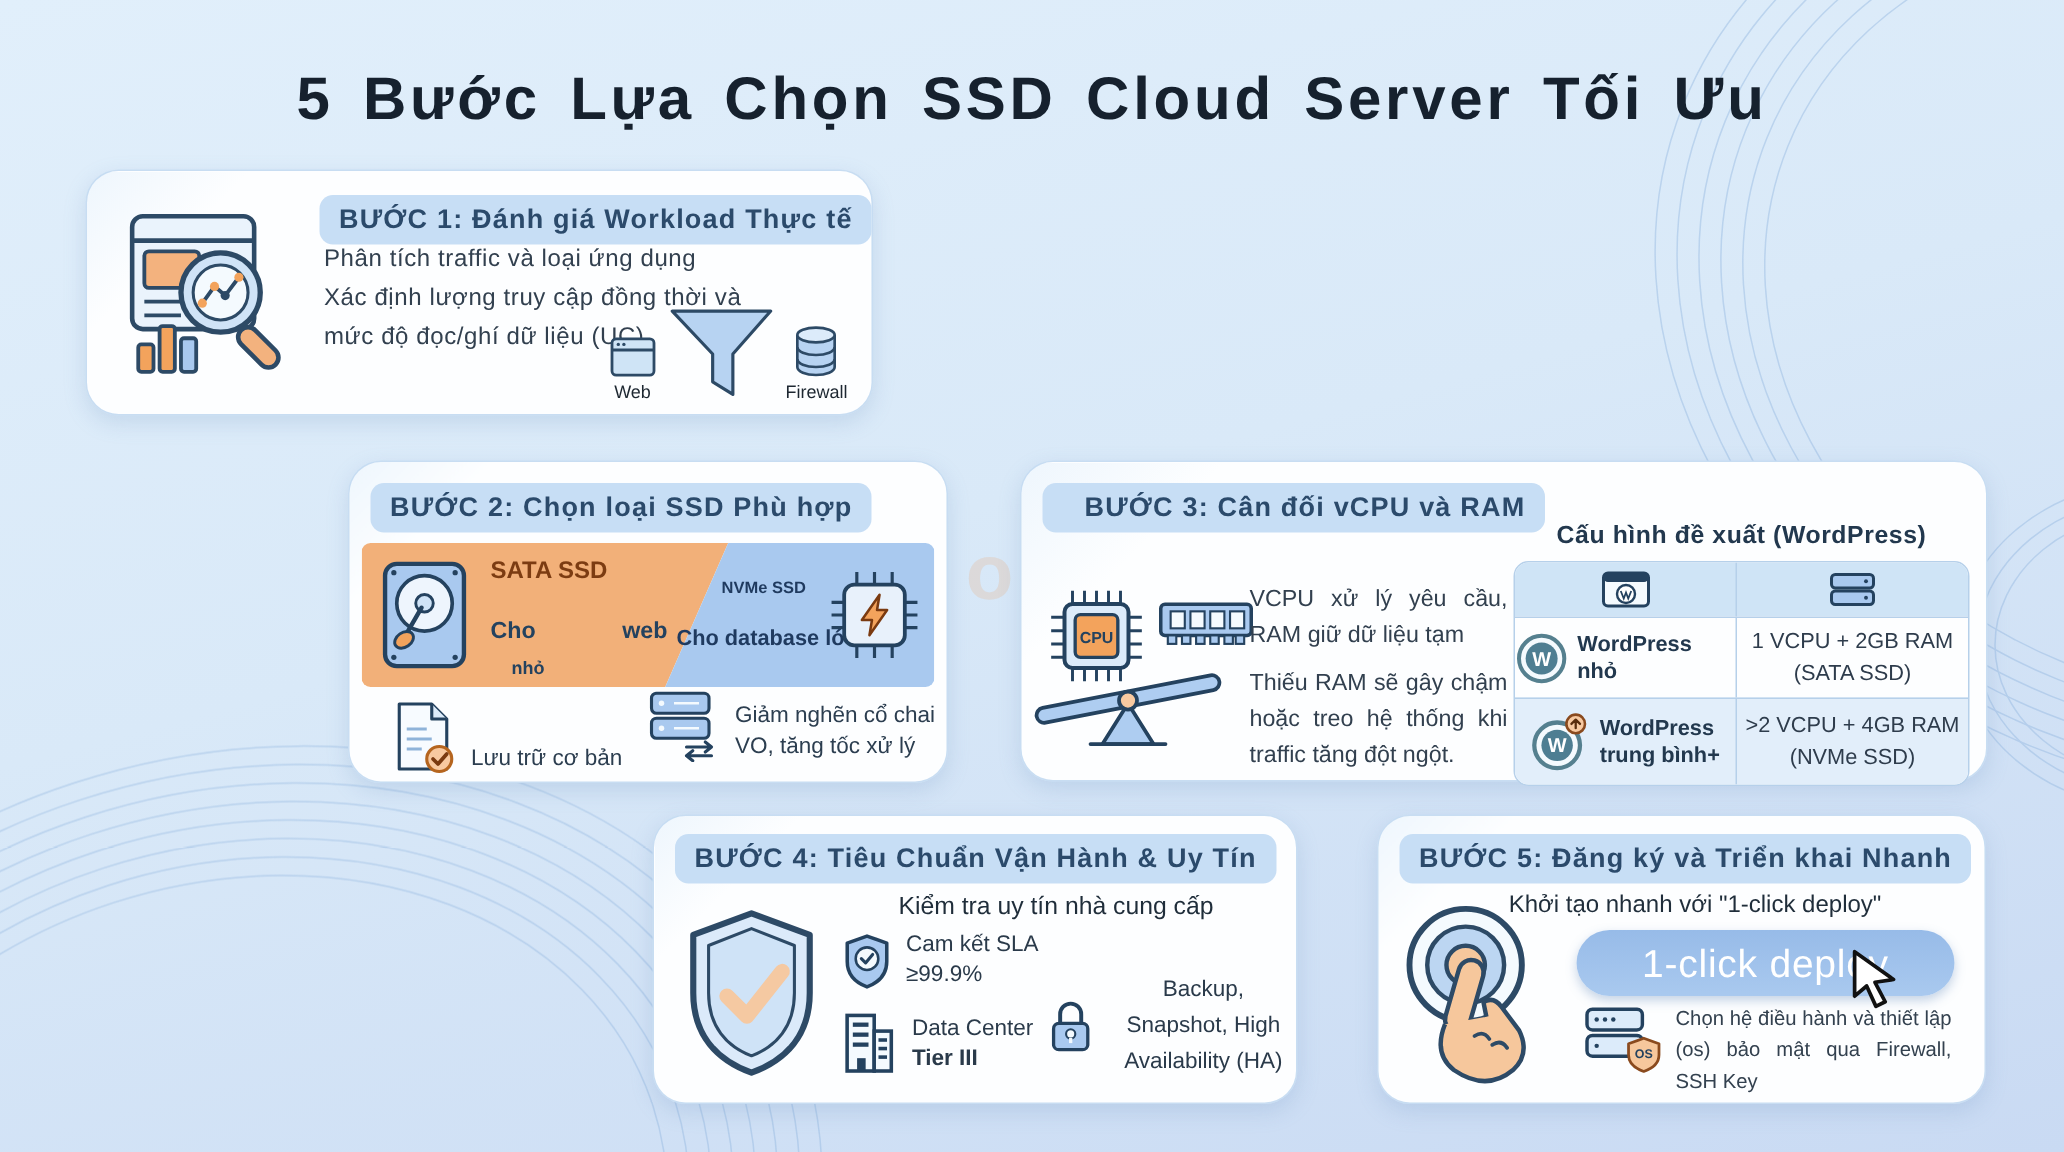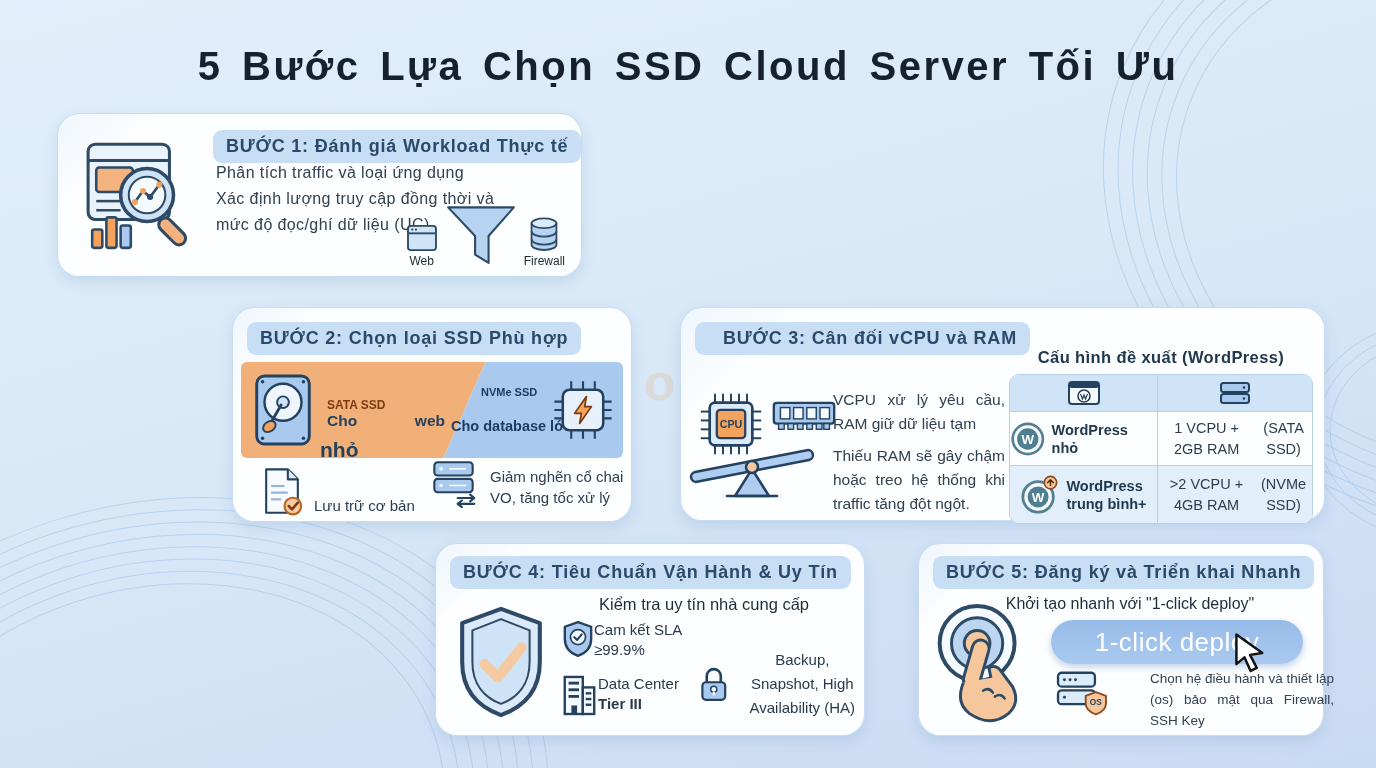--- a/index.html
+++ b/index.html
@@ -21,24 +21,24 @@
   .c1-line{ position:absolute; left:158px; font-size:16px; color:#32404f; letter-spacing:.4px; white-space:nowrap; }
   .c1-funnel{ position:absolute; right:16px; bottom:8px; display:flex; align-items:flex-end; gap:4px; }
   .mini-col{ display:flex; flex-direction:column; align-items:center; gap:2px; }
   .mini-label{ font-size:12px; color:#1d2731; }
   
   #card2{ left:232px; top:307px; width:400px; height:215px; }
   .band{ position:absolute; left:8px; right:8px; top:54px; height:96px; border-radius:6px; overflow:hidden; }
   .band-orange{ position:absolute; inset:0; background:#f2b079; clip-path:polygon(0 0,64% 0,53% 100%,0 100%); }
   .band-blue{ position:absolute; inset:0; background:#a9c9ef; clip-path:polygon(64% 0,100% 0,100% 100%,53% 100%); }
   .hdd{ position:absolute; left:12px; top:11px; }
-  .sata-t{ position:absolute; left:86px; top:36px; font-size:12px; font-weight:bold; color:#7c3c12; }
+  .sata-t{ position:absolute; left:86px; top:10px; font-size:16px; font-weight:bold; color:#7c3c12; }
   .sata-r{ position:absolute; left:86px; top:50px; width:118px; display:flex; justify-content:space-between;
            font-size:15.5px; font-weight:bold; color:#24425f; }
-  .sata-b{ position:absolute; left:79px; top:76px; font-size:21px; font-weight:bold; color:#24425f; }
+  .sata-b{ position:absolute; left:100px; top:76px; font-size:12px; font-weight:bold; color:#24425f; }
   .nvme-t{ position:absolute; left:240px; top:24px; font-size:11px; font-weight:bold; color:#1f3a5f; }
   .nvme-d{ position:absolute; left:210px; top:56px; font-size:14.5px; font-weight:bold; color:#1f3a5f; }
   .chip{ position:absolute; right:8px; top:16px; }
   .b-item{ position:absolute; display:flex; align-items:flex-end; gap:9px; }
   .b1{ left:26px; top:158px; } .b2{ left:198px; top:150px; }
   .b-text{ font-size:15px; color:#2c3e50; line-height:21px; }
   
   #card3{ left:680px; top:307px; width:645px; height:214px; }
   .c3-cpu{ position:absolute; left:18px; top:84px; }
   .c3-ram{ position:absolute; left:90px; top:92px; }
@@ -46,49 +46,49 @@
   .c3-para{ position:absolute; left:152px; width:172px; font-size:15.5px; color:#32404f;
             text-align:justify; line-height:24px; }
   .p1{ top:80px; } .p2{ top:136px; }
   .t3{ position:absolute; left:328px; top:8px; width:304px;margin-top:32px; }
   .t3-title{ text-align:center; font-weight:bold; font-size:16.5px; color:#22384e; letter-spacing:.4px; margin-bottom:7px; }
   .tbl{ border:1.5px solid #b6d0ea; border-radius:10px; overflow:hidden; background:#fdfeff; }
   .trow{ display:flex; border-top:1px solid #b6d0ea; }
   .trow:first-child{ border-top:none; }
   .tc{ display:flex; align-items:center; justify-content:center; }
   .tc-l{ width:148px; border-right:1px solid #b6d0ea; }
-  .tc-r{ flex:1; flex-direction:row;align-items:center; }
+  .tc-r{ flex:1; flex-direction:column;align-items:center; }
   .thead{ background:#cfe4f6; height:36px; }
   .r1{ height:54px; background:#fdfeff; }
   .r2{ height:58px; background:#e2eefa; }
   .wp-name{ font-size:14.5px; font-weight:bold; color:#22384e; margin-left:6px; line-height:18px; }
   .spec{ font-size:14.5px; color:#2e3c4c; line-height:21px; text-align:center; }
   
   #card4{ left:435px; top:543px; width:430px; height:193px; }
   .c4-sub{ position:absolute; left:120px; top:51px; width:296px; text-align:center;
            font-size:16.5px; color:#1f2d3a; }
   .c4-shield{ position:absolute; left:18px; top:60px; }
-  .c4-item{ position:absolute; display:flex; align-items:flex-start; }
+  .c4-item{ position:absolute; display:flex; align-items:flex-end; gap:10px; }
   .i-sla{ left:126px; top:76px; } .i-dc{ left:124px; top:130px; }
   .c4-it{ font-size:15px; color:#2a3a4a; line-height:20px; }
   .c4-ha{ position:absolute; left:262px; top:104px; width:160px; display:flex; align-items:center; gap:17px; }
   .ha-text{ width:120px; text-align:center; font-size:15px; color:#2a3a4a; line-height:24px; }
   
   #card5{ left:918px; top:543px; width:406px; height:193px; }
   .c5-sub{ position:absolute; left:58px; top:51px; width:306px; text-align:center; font-size:16px; color:#1f2d3a; }
   .c5-hand{ position:absolute; left:6px; top:56px; }
   .deploy-btn{ position:absolute; left:132px; top:76px; width:252px; height:44px; border-radius:24px;
                background:linear-gradient(180deg,#97bbe8 0%,#a9c9ef 100%);
                box-shadow:0 3px 7px rgba(90,130,180,.35);
                display:flex; align-items:center; justify-content:center;
                color:#ffffff; font-size:26px; letter-spacing:.5px; }
   .cursor{ position:absolute; left:312px; top:88px; }
   .c5-os{ position:absolute; left:136px; top:126px; }
   .c5-desc{ position:absolute; left:198px; top:124px; width:184px; font-size:13.5px; color:#33414f;
-            line-height:21px; text-align:justify;margin-left:33px; }
+            line-height:21px; text-align:justify; }
   
   .wm-text{ position:absolute; left:428px; top:352px; font-size:52px; font-weight:bold;
             color:rgba(240,140,60,.16); letter-spacing:16px; pointer-events:none; }
   .wm-v{ position:absolute; left:768px; top:312px; font-size:116px; font-weight:bold; font-style:italic;
          color:rgba(220,55,40,.26); transform:rotate(6deg); pointer-events:none; }
 </style>
 </head>
 <body>
 
 <div class="stage">

